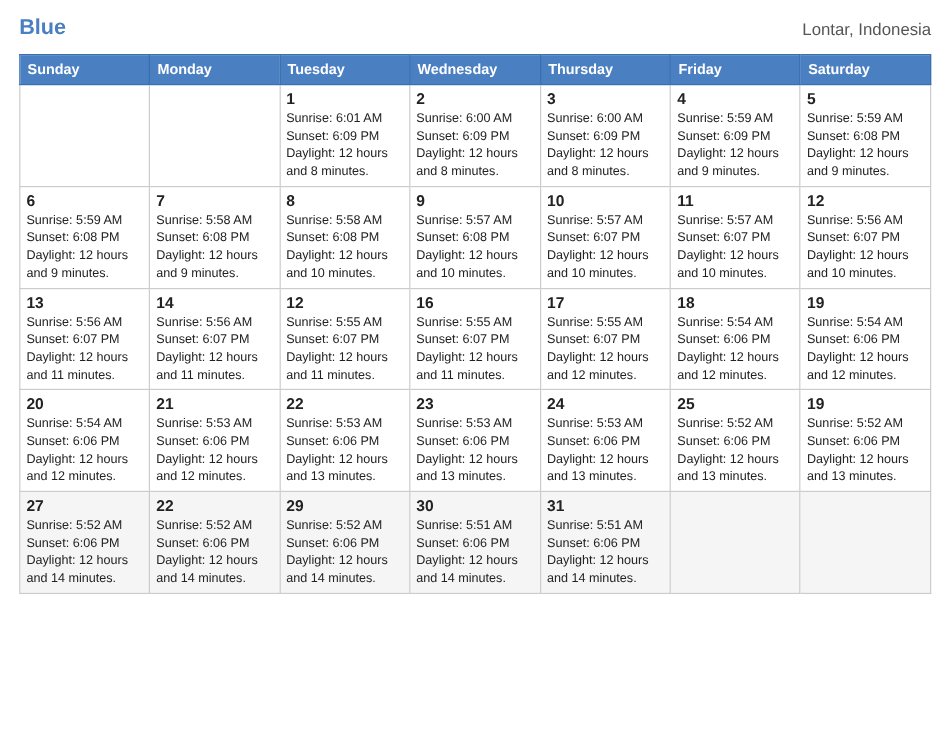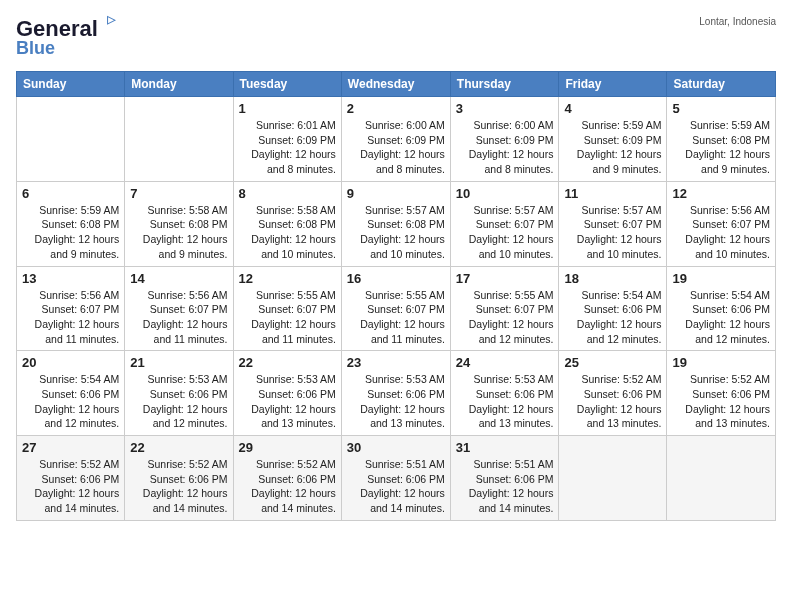--- a/index.html
+++ b/index.html
@@ -23,21 +23,21 @@
     }
     .title-block {
       text-align: right;
     }
     .month-title {
       font-size: 36px;
       font-weight: 300;
       color: #333;
     }
     .location {
-      font-size: 10px;
+      font-size: 14px;
       color: #555;
     }
     .calendar {
       width: 100%;
       border-collapse: collapse;
       font-size: 11px;
     }
     .calendar th {
       background: #4a7fc1;
       color: #fff;
@@ -63,36 +63,28 @@
     .day-num {
       font-size: 13px;
       font-weight: bold;
       display: block;
       margin-bottom: 2px;
     }
     .day-info {
       font-size: 10.5px;
       color: #222;
       line-height: 1.4;
-      text-align: right;
     }
     .empty { background: #f9f9f9; }
   </style>
 </head>
 <body>
 
 <div class="header">
   <div class="logo">
-    <div style="display:flex;align-items:center;gap:2px;">
-      <div style="position:relative;display:inline-block;">
-        <span style="font-size:22px;font-weight:bold;color:#1a1a2e;">General</span>
-        
-        <span style="position:absolute;top:-8px;right:-18px;color:#4a7fc1;font-size:18px;">▹</span>
-      </div>
-    </div>
     <span style="font-size:18px;font-weight:bold;color:#4a7fc1;margin-top:-4px;">Blue</span>
   </div>
   <div class="title-block">
     <div class="location">Lontar, Indonesia</div>
   </div>
 </div>
 
 <table class="calendar">
   <thead>
     <tr>

